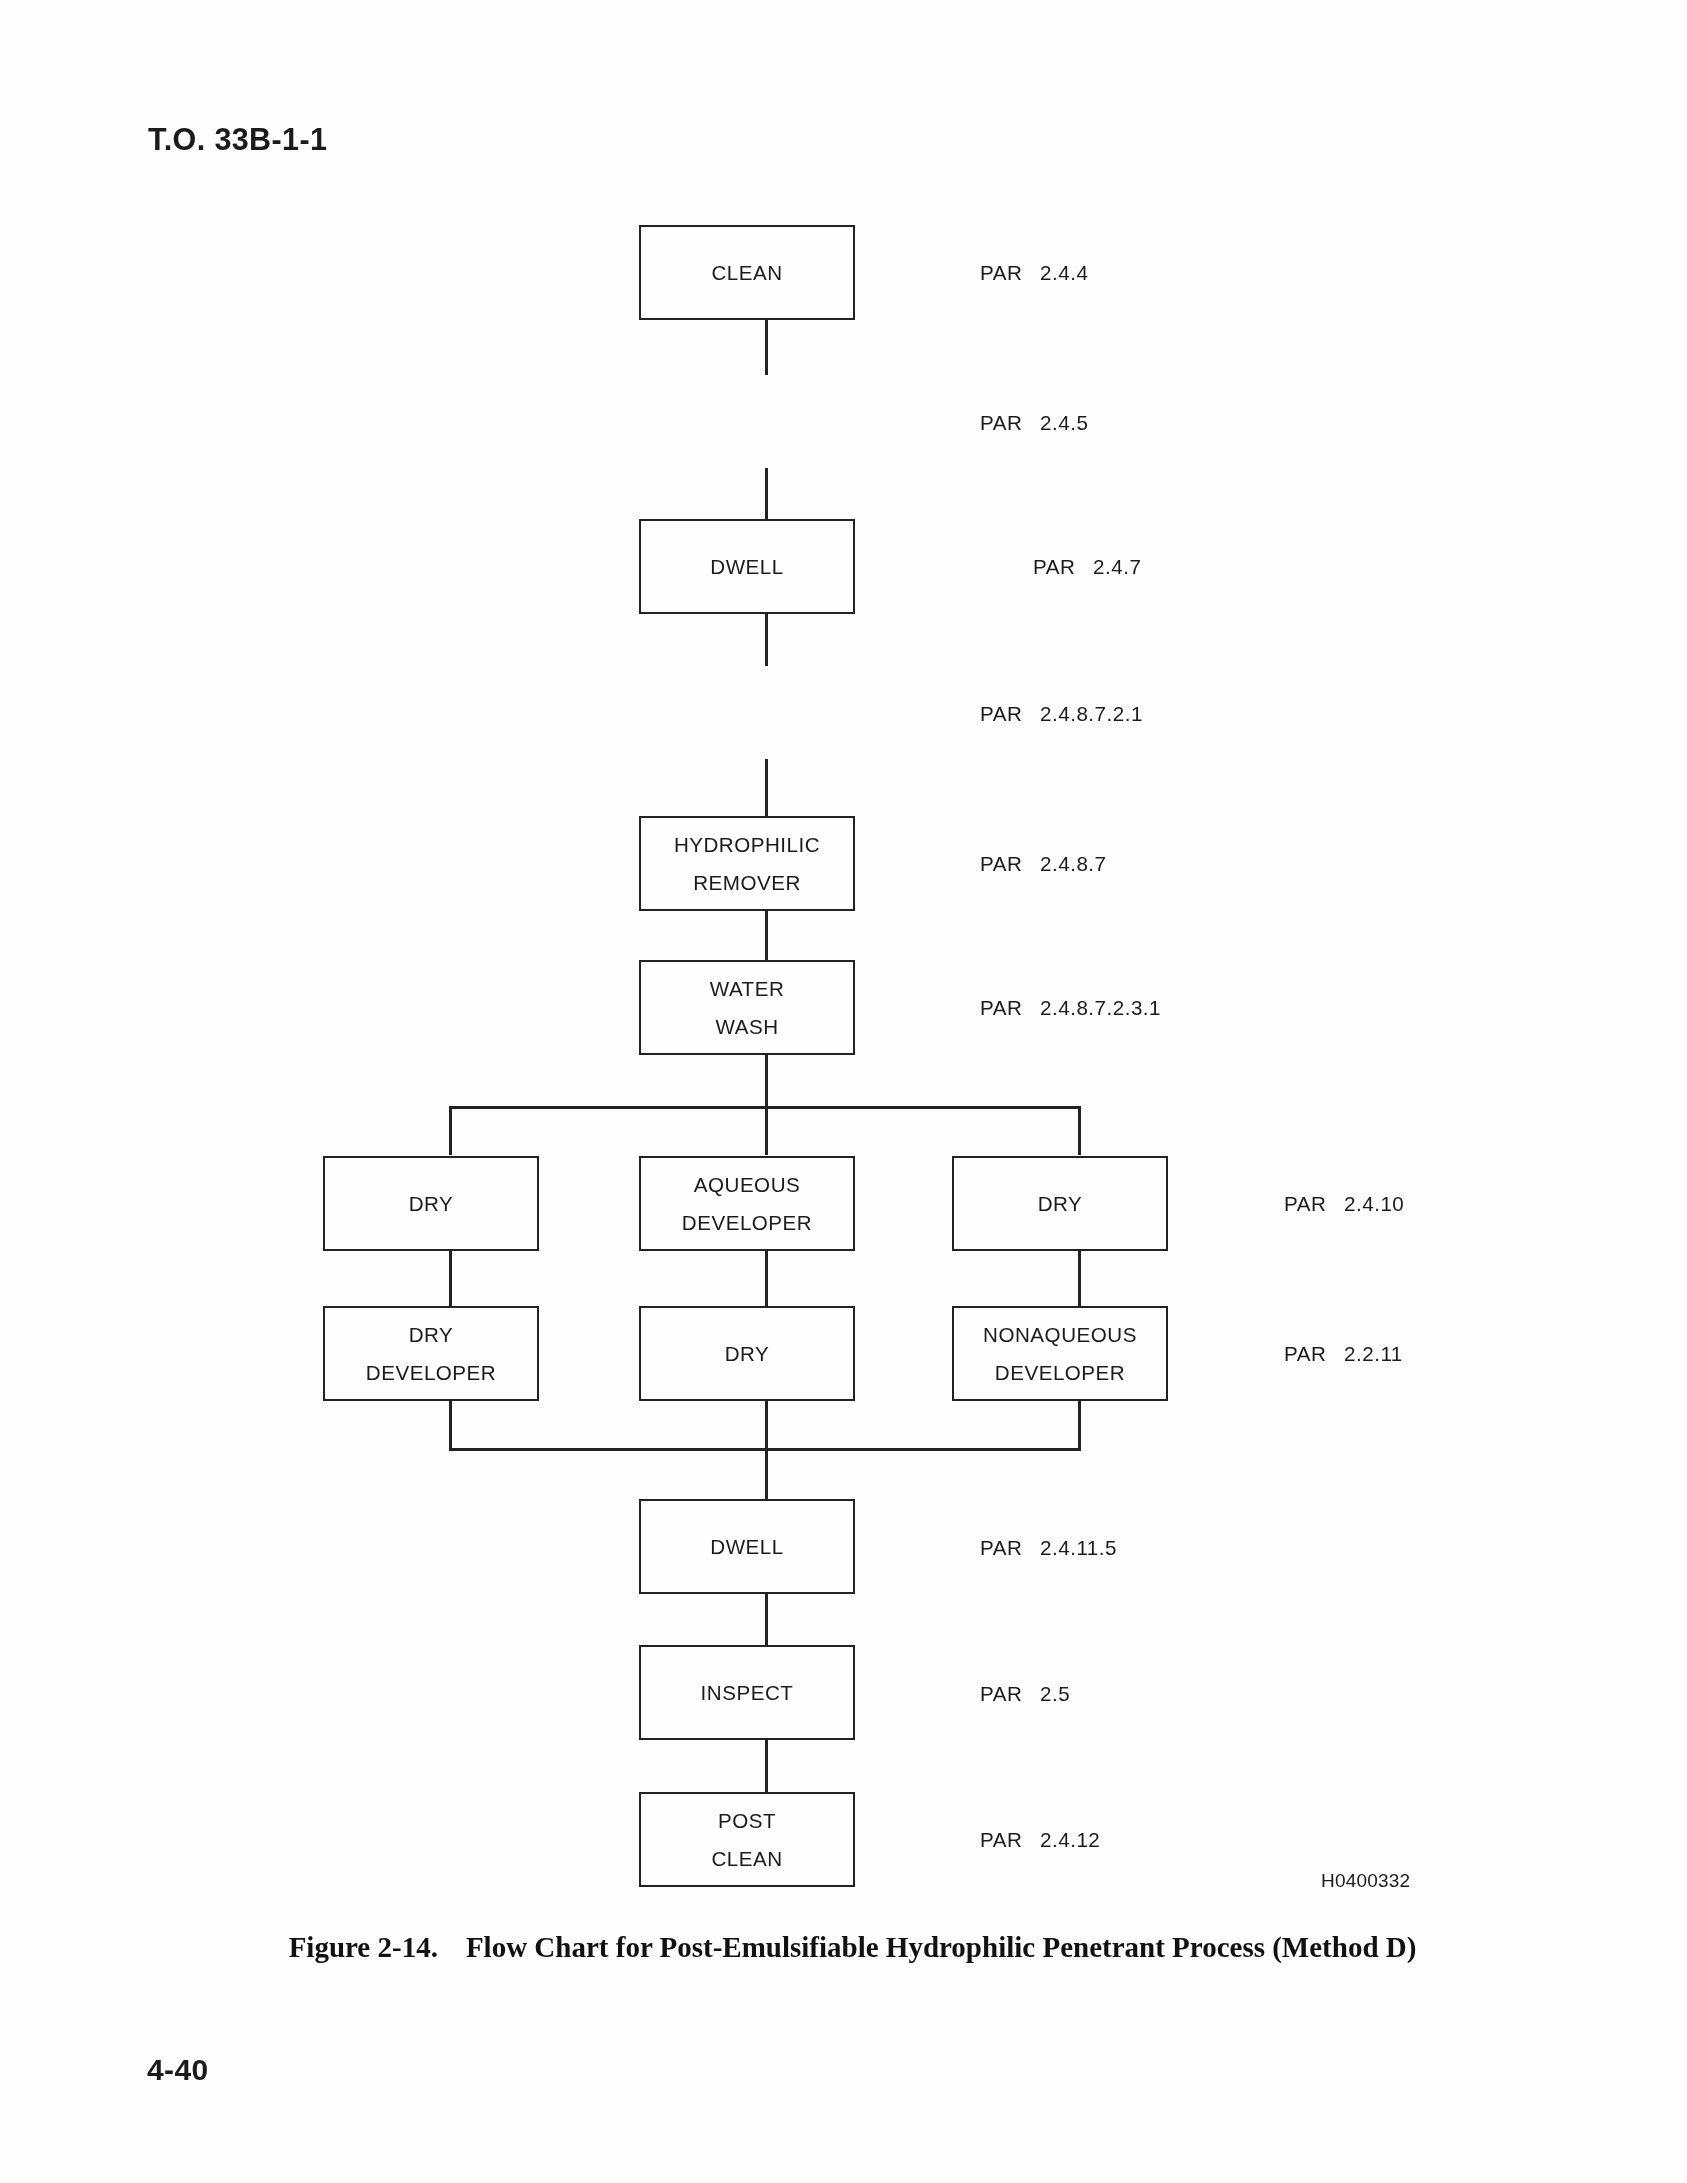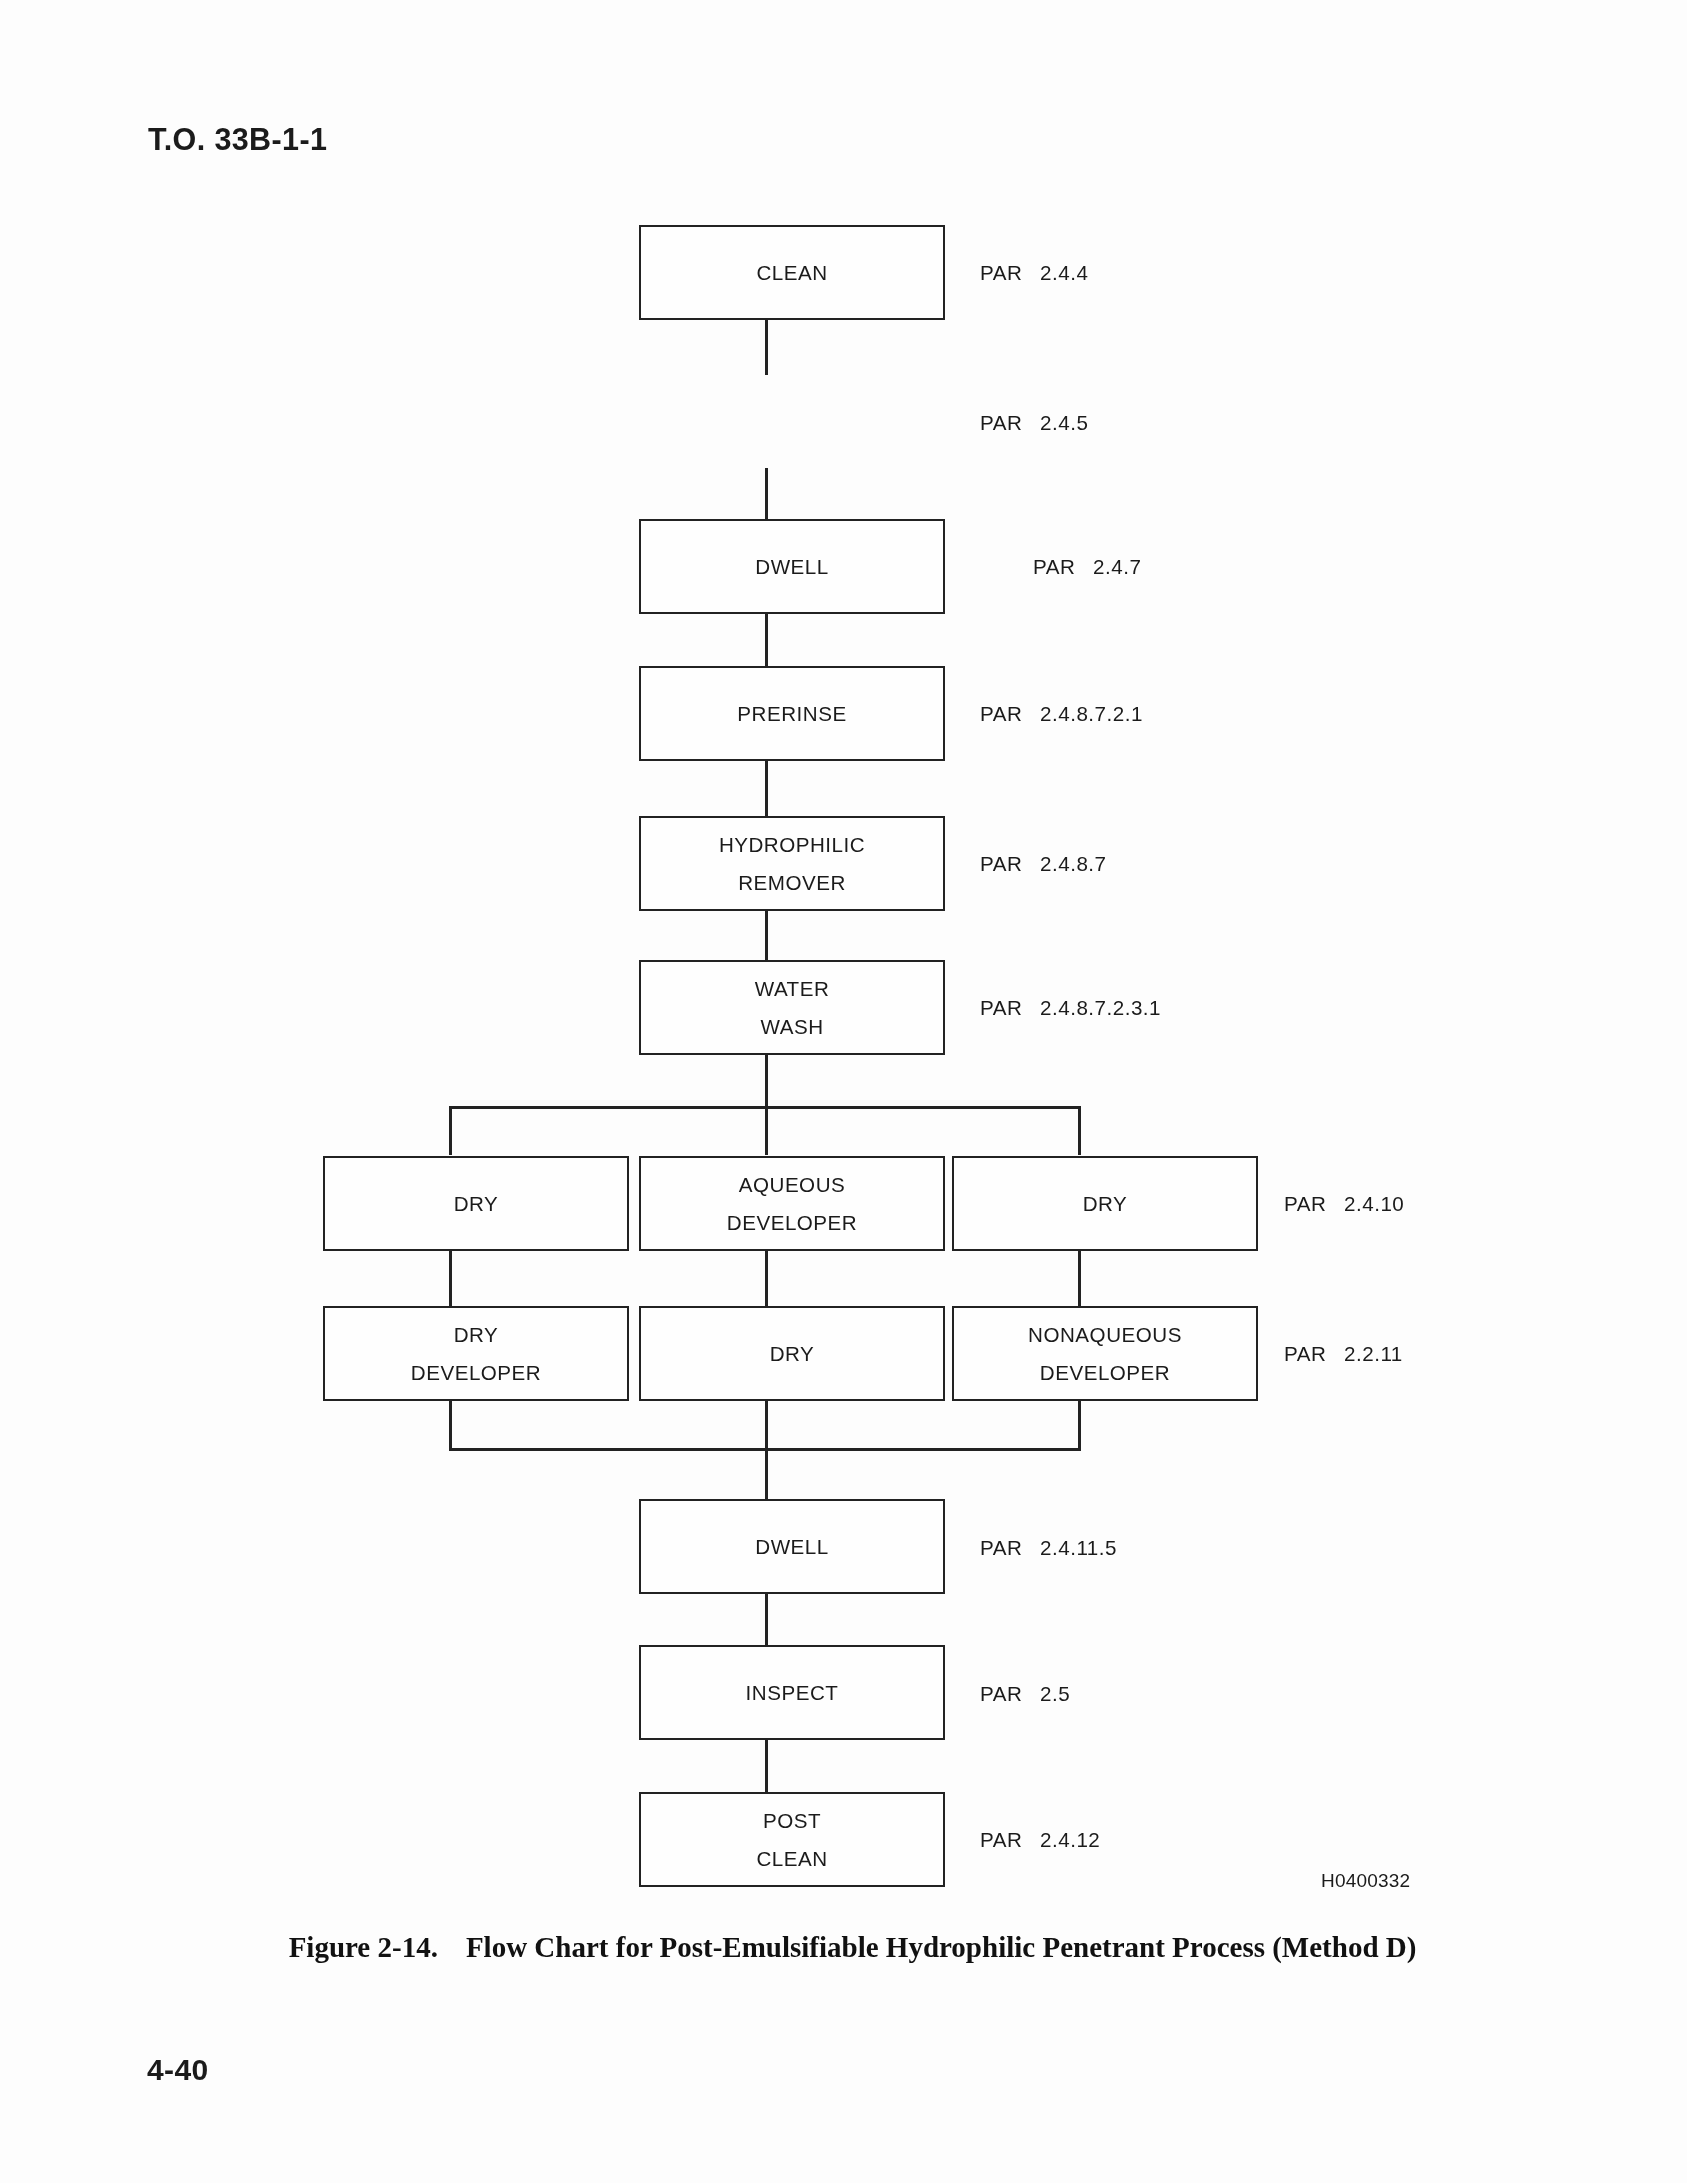--- a/index.html
+++ b/index.html
@@ -7,21 +7,21 @@
     position:relative; width:1687px; height:2183px;
     background:#fdfdfd; overflow:hidden;
     font-family:"Liberation Sans", sans-serif; color:#1b1b1b;
   }
   .doc-header {
     position:absolute; left:148px; top:122px;
     font-size:30.5px; font-weight:bold; letter-spacing:0.4px;
     white-space:nowrap;
   }
   .fbox {
-    position:absolute; width:306px; height:95px;
+    position:absolute; width:216px; height:95px;
     border:2.5px solid #222; box-sizing:border-box; background:#fefefe;
     display:flex; flex-direction:column; align-items:center; justify-content:center;
     text-align:center; font-size:20.6px; letter-spacing:0.5px; line-height:38px;
     white-space:nowrap;
   }
   .par {
     position:absolute; font-size:20.6px; letter-spacing:0.5px; word-spacing:11.5px;
     white-space:nowrap;
   }
   .vline, .hline { position:absolute; background:#222; }
@@ -53,23 +53,20 @@
   </div>
   <div class="par" style="left:980px; top:261px;">PAR 2.4.4</div>
 
   <div class="par" style="left:980px; top:411px;">PAR 2.4.5</div>
 
   <div class="fbox" style="left:639px; top:519px;">
     <span>DWELL</span>
   </div>
   <div class="par" style="left:1024px; top:555px;margin-left:9px;">PAR 2.4.7</div>
 
-  <div class="fbox" style="left:639px; top:666px;">
-    <span>PRERINSE</span>
-  </div>
   <div class="par" style="left:980px; top:702px;">PAR 2.4.8.7.2.1</div>
 
   <div class="fbox" style="left:639px; top:816px;">
     <span>HYDROPHILIC</span>
     <span>REMOVER</span>
   </div>
   <div class="par" style="left:980px; top:852px;">PAR 2.4.8.7</div>
 
   <div class="fbox" style="left:639px; top:960px;">
     <span>WATER</span>

